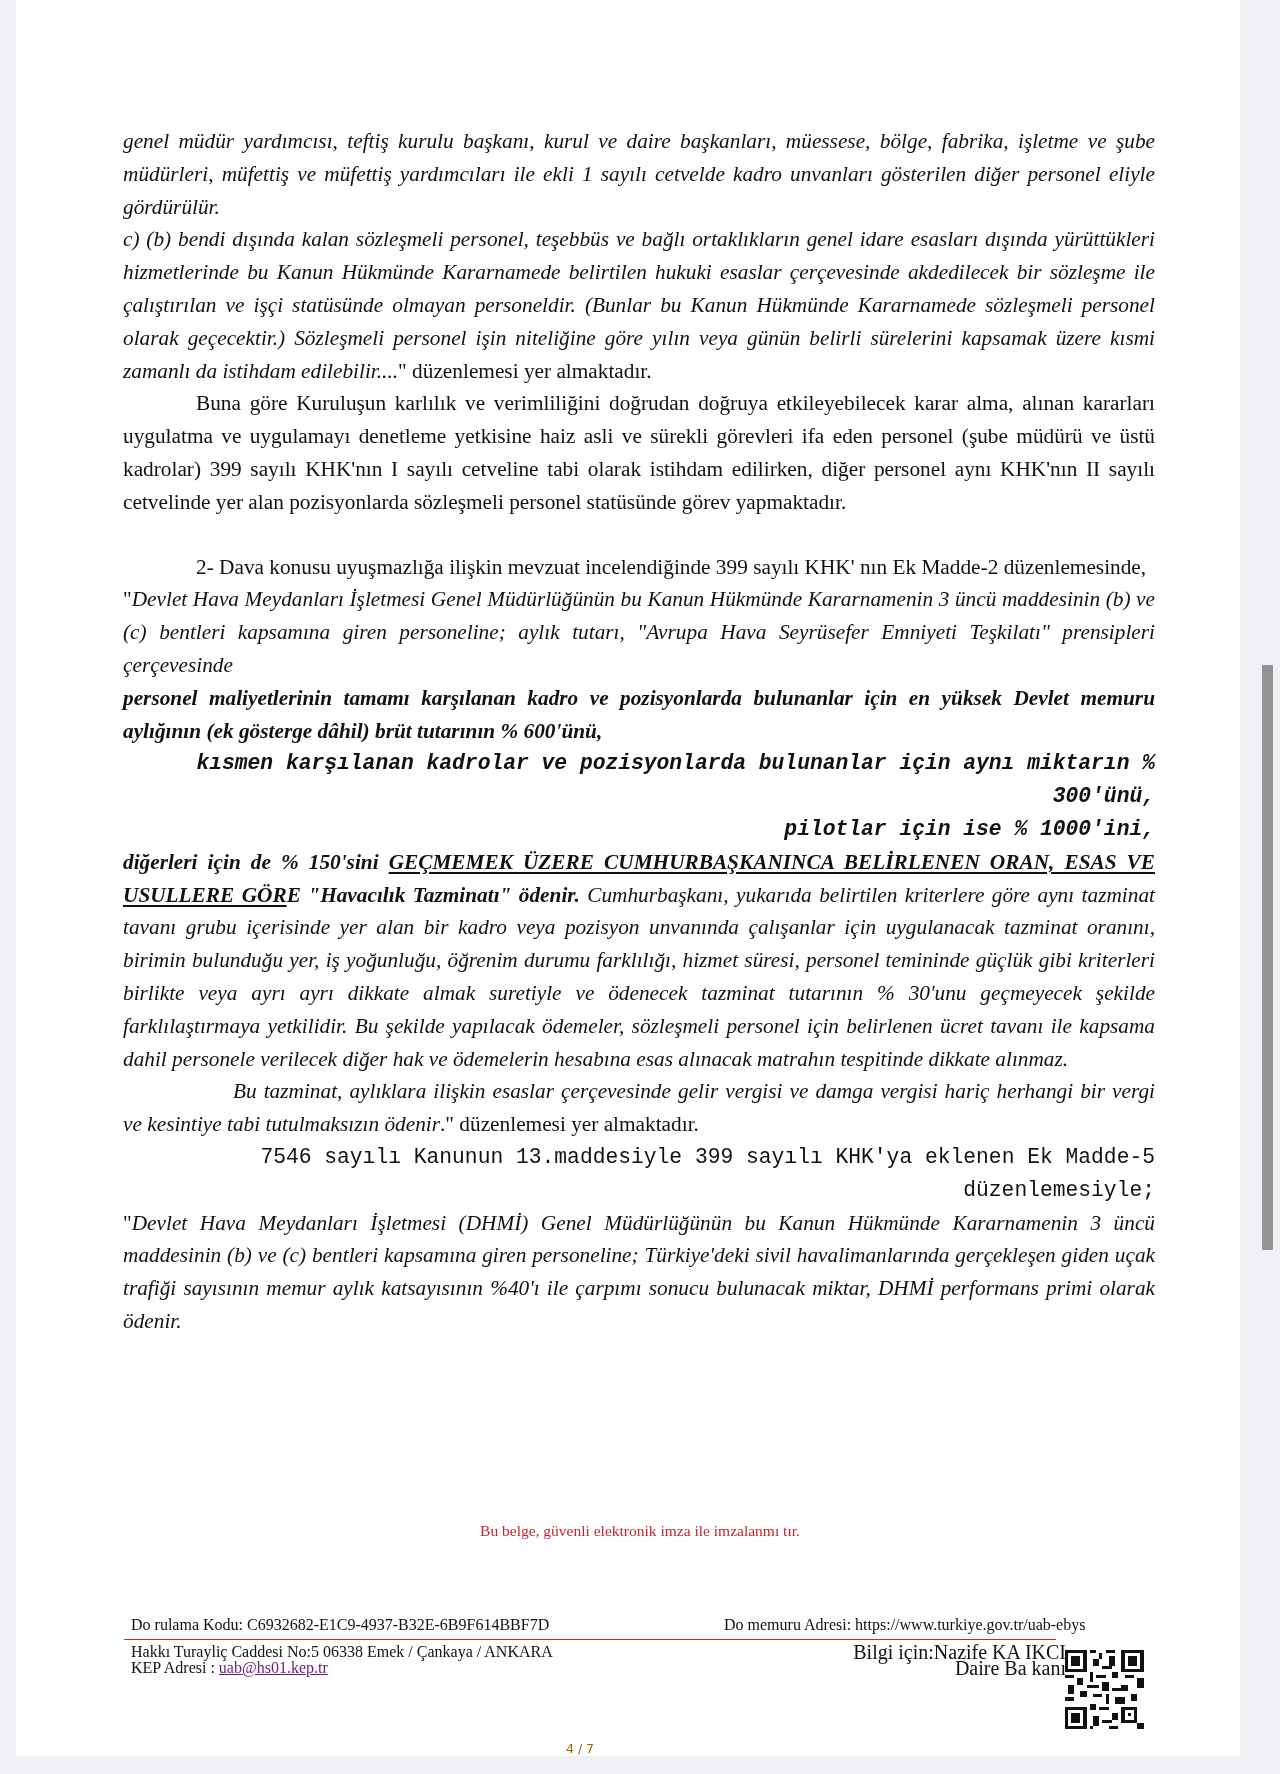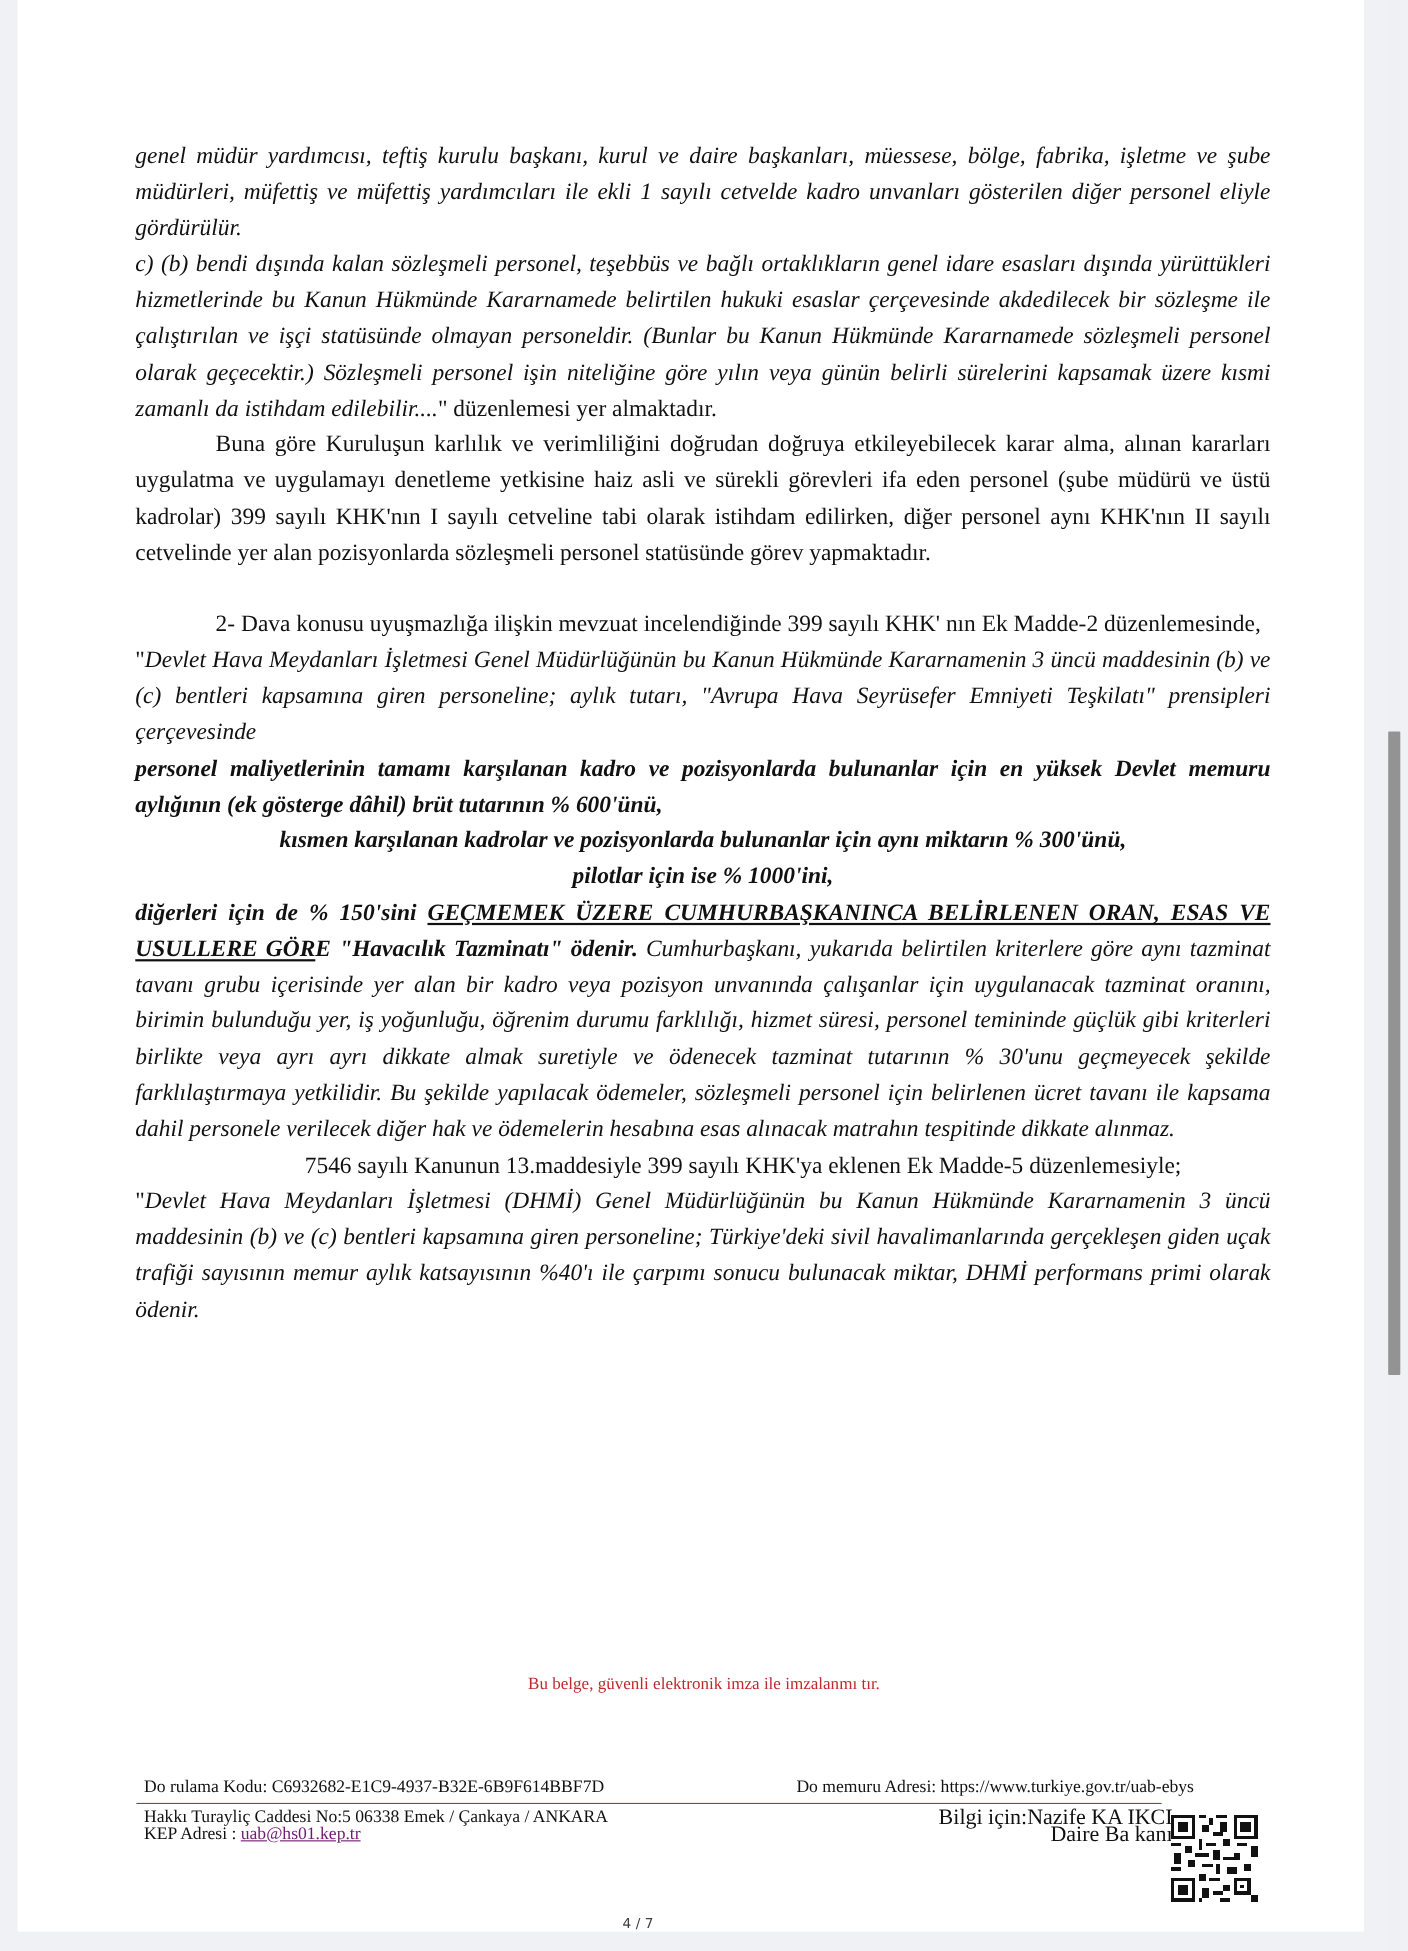--- a/index.html
+++ b/index.html
@@ -20,37 +20,37 @@
     position:absolute; left:123px; top:125px; width:1032px;
     font-size:21.3px; line-height:32.8px; text-align:justify;
   }
   .body-text p { margin:0; }
   .i { font-style:italic; }
   .b { font-weight:bold; }
   .u { text-decoration:underline; text-decoration-thickness:2px; text-underline-offset:3px; }
   .indent { text-indent:73px; }
   .indent2 { text-indent:110px; }
   .gap { height:32px; }
-  .nojust { text-align:center; }
+  .nojust { text-align:right;font-family:Liberation Mono, monospace; }
 
   .footer-notice {
     position:absolute; left:0; width:1280px; top:1522px; text-align:center;
     font-size:15.5px; color:#c0282b;
   }
   .footer-code { position:absolute; left:131px; top:1616px; font-size:16px; }
   .footer-addr-url { position:absolute; left:724px; top:1616px; font-size:16px; }
   .footer-rule { position:absolute; left:124px; top:1639px; width:932px; height:1px; background:#c0282b; }
   .footer-street { position:absolute; left:131px; top:1644px; font-size:16px; line-height:16px;text-align:center; }
   .footer-kep { position:absolute; left:131px; top:1660px; font-size:16px; line-height:16px; }
   .footer-kep a { color:#701a75; text-decoration:underline; }
   .footer-contact { position:absolute; right:214px; top:1644px; font-size:20px; line-height:16px; text-align:right; }
   .qr { position:absolute; left:1064px; top:1650px; width:80px; height:79px; }
   .page-num {
     position:absolute; left:0; width:1160px; top:1741px; text-align:center;
-    font-family:"DejaVu Sans", sans-serif; font-size:12.5px; color:#404040;
+    font-family:"DejaVu Sans", sans-serif; font-size:12.5px; color:#a16207;
   }
 </style>
 </head>
 <body>
 
 <div class="scroll-track"></div>
 <div class="scroll-thumb"></div>
 
 <div class="page"></div>
 
@@ -58,20 +58,21 @@
   <p class="i">genel müdür yardımcısı, teftiş kurulu başkanı, kurul ve daire başkanları, müessese, bölge, fabrika, işletme ve şube müdürleri, müfettiş ve müfettiş yardımcıları ile ekli 1 sayılı cetvelde kadro unvanları gösterilen diğer personel eliyle gördürülür.</p>
   <p><span class="i">c) (b) bendi dışında kalan sözleşmeli personel, teşebbüs ve bağlı ortaklıkların genel idare esasları dışında yürüttükleri hizmetlerinde bu Kanun Hükmünde Kararnamede belirtilen hukuki esaslar çerçevesinde akdedilecek bir sözleşme ile çalıştırılan ve işçi statüsünde olmayan personeldir. (Bunlar bu Kanun Hükmünde Kararnamede sözleşmeli personel olarak geçecektir.) Sözleşmeli personel işin niteliğine göre yılın veya günün belirli sürelerini kapsamak üzere kısmi zamanlı da istihdam edilebilir....</span><span>" düzenlemesi yer almaktadır.</span></p>
   <p class="indent">Buna göre Kuruluşun karlılık ve verimliliğini doğrudan doğruya etkileyebilecek karar alma, alınan kararları uygulatma ve uygulamayı denetleme yetkisine haiz asli ve sürekli görevleri ifa eden personel (şube müdürü ve üstü kadrolar) 399 sayılı KHK'nın I sayılı cetveline tabi olarak istihdam edilirken, diğer personel aynı KHK'nın II sayılı cetvelinde yer alan pozisyonlarda sözleşmeli personel statüsünde görev yapmaktadır.</p>
   <div class="gap"></div>
   <p class="indent">2- Dava konusu uyuşmazlığa ilişkin mevzuat incelendiğinde 399 sayılı KHK' nın Ek Madde-2 düzenlemesinde,</p>
   <p><span>"</span><span class="i">Devlet Hava Meydanları İşletmesi Genel Müdürlüğünün bu Kanun Hükmünde Kararnamenin 3 üncü maddesinin (b) ve (c) bentleri kapsamına giren personeline; aylık tutarı, "Avrupa Hava Seyrüsefer Emniyeti Teşkilatı" prensipleri çerçevesinde</span></p>
   <p class="i b">personel maliyetlerinin tamamı karşılanan kadro ve pozisyonlarda bulunanlar için en yüksek Devlet memuru aylığının (ek gösterge dâhil) brüt tutarının % 600'ünü,</p>
   <p class="i b nojust">kısmen karşılanan kadrolar ve pozisyonlarda bulunanlar için aynı miktarın % 300'ünü,</p>
   <p class="i b nojust">pilotlar için ise % 1000'ini,</p>
   <p class="i"><span class="b"> diğerleri için de % 150'sini </span><span class="b u">GEÇMEMEK ÜZERE CUMHURBAŞKANINCA BELİRLENEN ORAN, ESAS VE USULLERE GÖR</span><span class="b">E "Havacılık Tazminatı" ödenir.</span><span> Cumhurbaşkanı, yukarıda belirtilen kriterlere göre aynı tazminat tavanı grubu içerisinde yer alan bir kadro veya pozisyon unvanında çalışanlar için uygulanacak tazminat oranını, birimin bulunduğu yer, iş yoğunluğu, öğrenim durumu farklılığı, hizmet süresi, personel temininde güçlük gibi kriterleri birlikte veya ayrı ayrı dikkate almak suretiyle ve ödenecek tazminat tutarının % 30'unu geçmeyecek şekilde farklılaştırmaya yetkilidir. Bu şekilde yapılacak ödemeler, sözleşmeli personel için belirlenen ücret tavanı ile kapsama dahil personele verilecek diğer hak ve ödemelerin hesabına esas alınacak matrahın tespitinde dikkate alınmaz.</span></p>
+  <p class="indent2"><span class="i">Bu tazminat, aylıklara ilişkin esaslar çerçevesinde gelir vergisi ve damga vergisi hariç herhangi bir vergi ve kesintiye tabi tutulmaksızın ödenir</span><span>."  düzenlemesi yer almaktadır.</span></p>
   <p class="indent nojust">7546 sayılı Kanunun 13.maddesiyle 399 sayılı KHK'ya eklenen Ek Madde-5 düzenlemesiyle;</p>
   <p><span>"</span><span class="i">Devlet Hava Meydanları İşletmesi (DHMİ) Genel Müdürlüğünün bu Kanun Hükmünde Kararnamenin 3 üncü maddesinin (b) ve (c) bentleri kapsamına giren personeline;  Türkiye'deki sivil havalimanlarında gerçekleşen giden uçak trafiği sayısının memur aylık katsayısının %40'ı ile çarpımı sonucu bulunacak miktar, DHMİ performans primi olarak ödenir.</span></p>
 </div>
 
 <div class="footer-notice">Bu belge, güvenli elektronik imza ile imzalanmı tır.</div>
 <div class="footer-code">Do  rulama Kodu: C6932682-E1C9-4937-B32E-6B9F614BBF7D</div>
 <div class="footer-addr-url">Do  memuru Adresi: https://www.turkiye.gov.tr/uab-ebys</div>
 <div class="footer-rule"></div>
 <div class="footer-street">Hakkı Turayliç Caddesi No:5 06338 Emek / Çankaya / ANKARA</div>
 <div class="footer-kep"><span>KEP Adresi : </span><a>uab@hs01.kep.tr</a></div>

